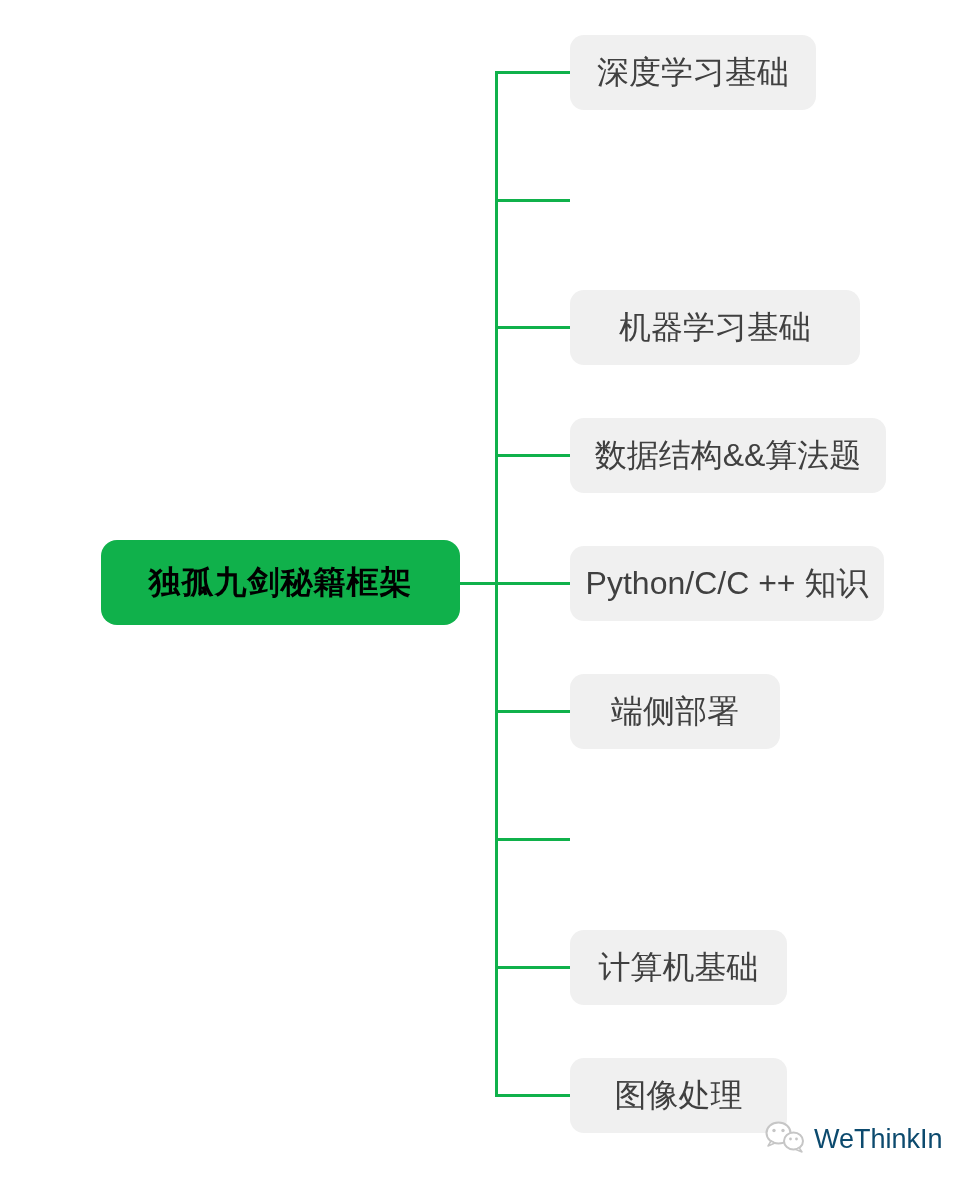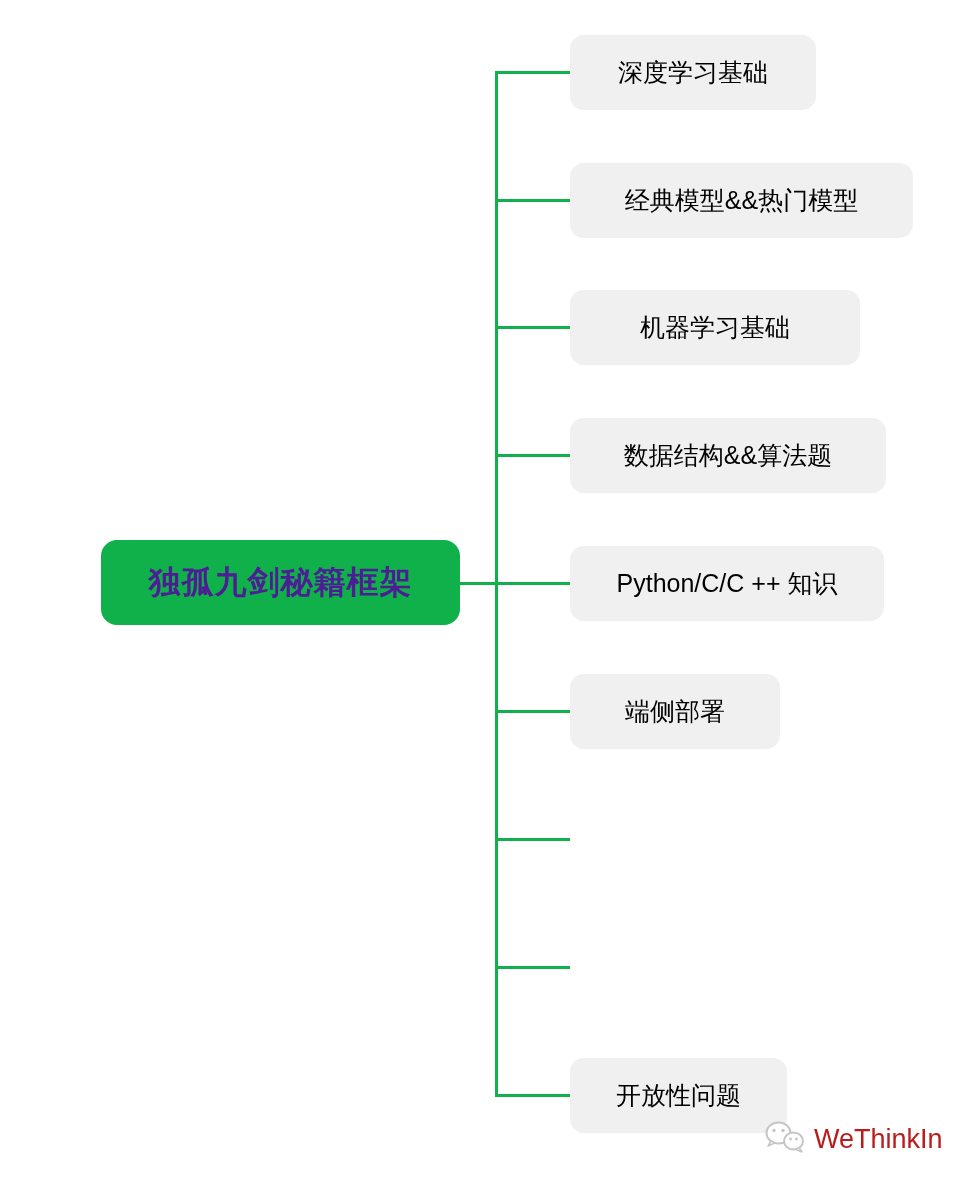--- a/index.html
+++ b/index.html
@@ -16,38 +16,38 @@
     position: absolute;
     left: 101px; top: 540px;
     width: 359px; height: 85px;
     background: #10b14b;
     border-radius: 16px;
     display: flex;
     align-items: center;
     justify-content: center;
   }
   .root-label {
-    color: #4c1d95;
+    color: #000000;
     font-size: 32px;
     font-weight: bold;
     letter-spacing: 1px;
     white-space: nowrap;
   }
   .node {
     position: absolute;
     height: 75px;
     background: #f0f0f0;
     border-radius: 14px;
     display: flex;
     align-items: center;
     justify-content: center;
   }
   .node-label {
-    color: #000000;
-    font-size: 25px;
+    color: #404040;
+    font-size: 32px;
     white-space: nowrap;
   }
   .trunk-line {
     position: absolute;
     left: 495px; top: 71px;
     width: 3px; height: 1026px;
     background: #10b14b;
   }
   .center-link {
     position: absolute;
@@ -63,21 +63,21 @@
   }
   .watermark {
     position: absolute;
     left: 764px; top: 1120px;
     display: flex;
     align-items: center;
     gap: 8px;
   }
   .watermark-text {
     font-size: 27px;
-    color: #b91c1c;
+    color: #0c4a6e;
     text-shadow: 1px 1px 0 #ffffff;
     white-space: nowrap;
   }
 </style>
 </head>
 <body>
 
 <div class="canvas">
 
   <div class="trunk-line"></div>
@@ -92,37 +92,37 @@
   <div class="branch-line" style="top:966px"></div>
   <div class="branch-line" style="top:1094px"></div>
 
   <div class="root-node">
     <span class="root-label">独孤九剑秘籍框架</span>
   </div>
 
   <div class="node" style="left:570px;top:35px;width:246px">
     <span class="node-label">深度学习基础</span>
   </div>
-  <div class="node" style="left:570px;top:163px;width:343px">
-    <span class="node-label">经典模型&amp;&amp;热门模型</span>
-  </div>
   <div class="node" style="left:570px;top:290px;width:290px">
     <span class="node-label">机器学习基础</span>
   </div>
   <div class="node" style="left:570px;top:418px;width:316px">
     <span class="node-label">数据结构&amp;&amp;算法题</span>
   </div>
   <div class="node" style="left:570px;top:546px;width:314px">
     <span class="node-label">Python/C/C ++ 知识</span>
   </div>
   <div class="node" style="left:570px;top:674px;width:210px">
     <span class="node-label">端侧部署</span>
   </div>
+  <div class="node" style="left:570px;top:930px;width:217px">
+    <span class="node-label">计算机基础</span>
+  </div>
   <div class="node" style="left:570px;top:1058px;width:217px">
-    <span class="node-label">开放性问题</span>
+    <span class="node-label">图像处理</span>
   </div>
 
   <div class="watermark">
     <span>
       <svg width="42" height="34" viewBox="0 0 42 34">
         <ellipse cx="14.5" cy="13" rx="12" ry="10.5" fill="#ffffff" stroke="#c6c6c6" stroke-width="2"></ellipse>
         <path d="M7,21 L4,26 L11,23 Z" fill="#ffffff" stroke="#c6c6c6" stroke-width="1.5" stroke-linejoin="round"></path>
         <circle cx="10" cy="10.5" r="1.7" fill="#c6c6c6"></circle>
         <circle cx="19" cy="10.5" r="1.7" fill="#c6c6c6"></circle>
         <ellipse cx="29.5" cy="21" rx="9.5" ry="8.5" fill="#ffffff" stroke="#c6c6c6" stroke-width="2"></ellipse>

